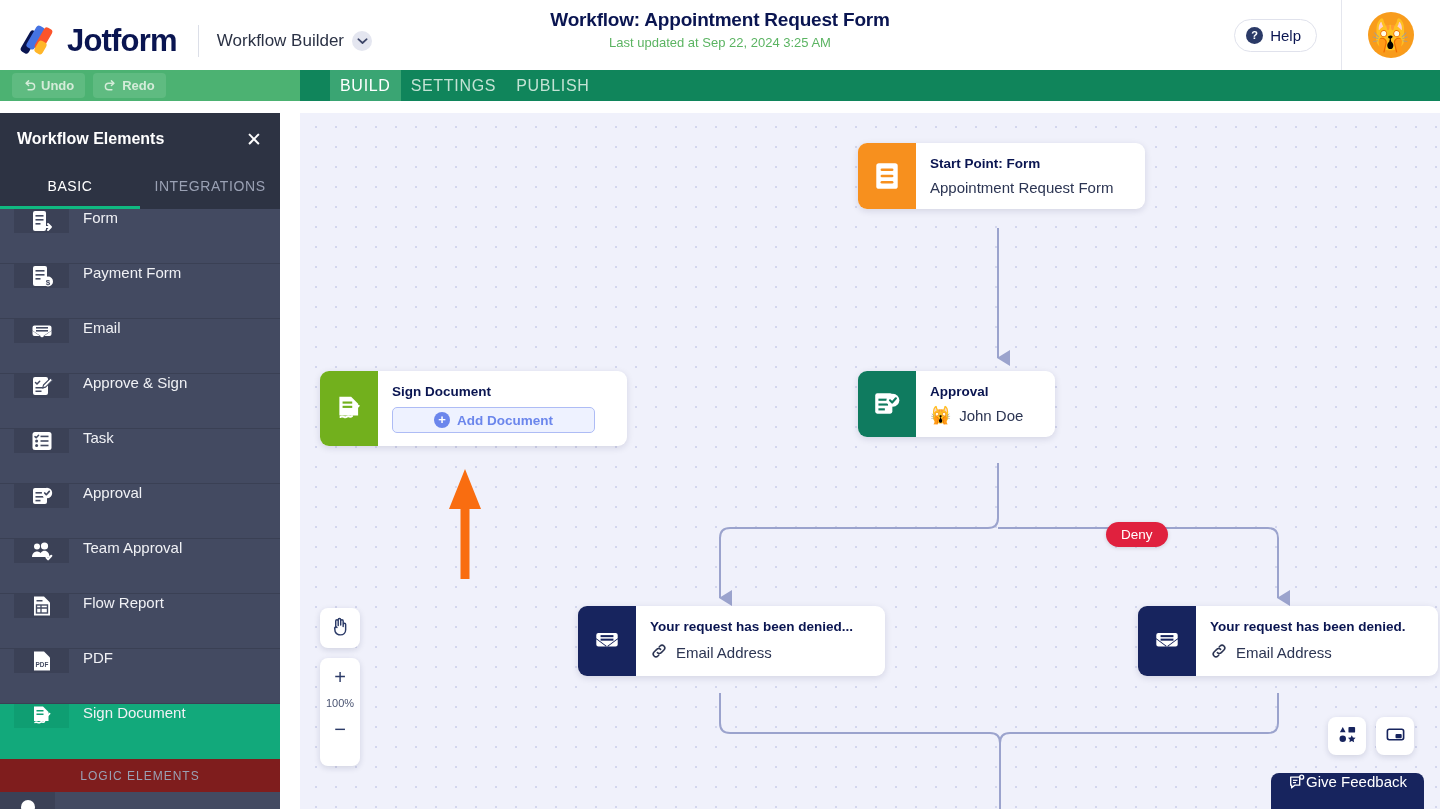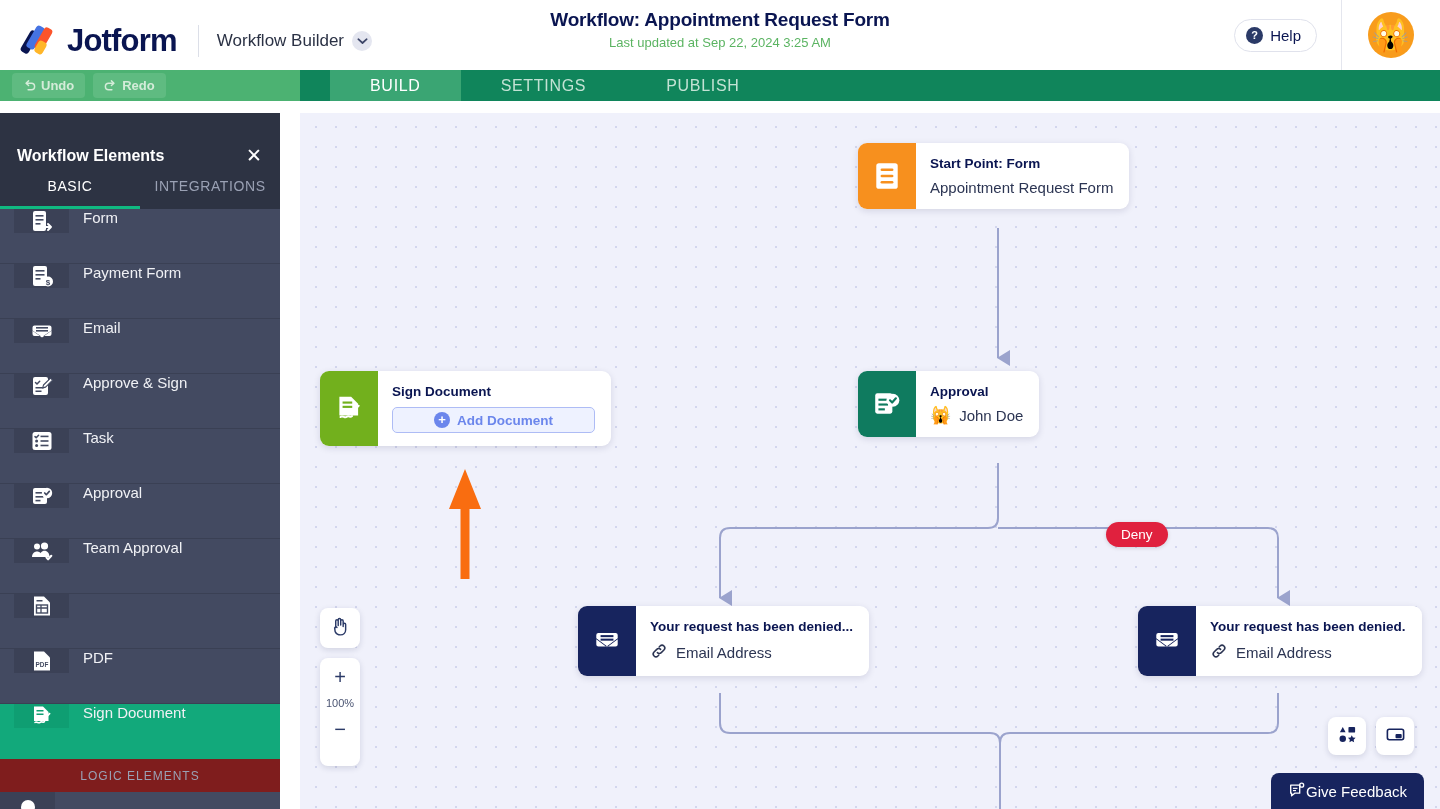--- a/index.html
+++ b/index.html
@@ -69,32 +69,32 @@
     gap: 8px; padding-left: 12px;
   }
   .ur-btn {
     display: flex; align-items: center; gap: 5px;
     padding: 5px 11px; border-radius: 4px; background: #5fbb81;
     color: #d4ecd9; font-size: 13px; font-weight: bold; cursor: pointer;
   }
   .ur-btn svg { display: block; }
   .tabs { display: flex; align-items: stretch; margin-left: 30px; }
   .tab {
-    padding: 0 40px; display: flex; align-items: center;
+    padding: 0 10px; display: flex; align-items: center;
     color: #c3e2d4; font-size: 16px; letter-spacing: 0.7px; cursor: pointer;
   }
   .tab.active { background: #3aa573; color: #fff; }
 
   
   .sidebar {
     position: absolute; left: 0; top: 113px; width: 280px; height: 696px;
     background: #434a61; overflow: hidden;
   }
   .sb-head {
-    height: 52px; background: #2d3343; display: flex; align-items: flex-end;
+    height: 52px; background: #2d3343; display: flex; align-items: center;
     justify-content: space-between; padding: 0 18px 0 17px;
   }
   .sb-title { font-size: 16px; color: #fff; font-weight: bold; }
   .sb-close { color: #fff; font-size: 19px; cursor: pointer; line-height: 1; }
   .sb-tabs { height: 44px; background: #2d3343; display: flex; }
   .sb-tab {
     flex: 1; display: flex; align-items: center; justify-content: center;
     font-size: 14px; color: #9aa1b4; letter-spacing: 0.6px; cursor: pointer;
     border-bottom: 3px solid transparent;
   }
@@ -131,21 +131,21 @@
 
   .node {
     position: absolute; display: flex; background: #fff;
     border-radius: 9px; box-shadow: 0 2px 7px rgba(20,25,70,.13);
     overflow: hidden; cursor: pointer;
   }
   .node-ico {
     width: 58px; display: flex; align-items: center; justify-content: center;
     color: #fff; flex: none;
   }
-  .node-body { padding: 13px 16px 13px 14px; display: flex; flex-direction: column; justify-content: center; }
+  .node-body { padding: 13px 32px 13px 14px; display: flex; flex-direction: column; justify-content: center; }
   .node-title { font-size: 13.5px; font-weight: bold; color: #0a1551; white-space: nowrap; }
   .node-sub {
     font-size: 15px; color: #2c3553; margin-top: 8px;
     display: flex; align-items: center; gap: 8px; white-space: nowrap;
   }
   .node-sub .emo { font-size: 17px; line-height: 1; }
 
   .add-doc-btn {
     margin-top: 8px; width: 203px; height: 26px; border: 1px solid #aebcf5;
     background: #eef2ff; border-radius: 5px; display: flex; align-items: center;
@@ -186,21 +186,21 @@
   .br-btns { position: absolute; right: 26px; top: 604px; display: flex; gap: 10px; }
   .br-btn {
     width: 38px; height: 38px; background: #fff; border-radius: 8px;
     box-shadow: 0 2px 6px rgba(20,25,70,.14);
     display: flex; align-items: center; justify-content: center; cursor: pointer;
   }
 
   .feedback-btn {
     position: absolute; right: 16px; bottom: 0; height: 36px;
     background: #17245e; color: #fff; border-radius: 8px 8px 0 0;
-    display: flex; align-items: center; gap: 0; padding: 0 17px;
+    display: flex; gap: 0; padding: 0 17px;
     font-size: 15px; font-weight: 500; cursor: pointer;
   }
 </style>
 </head>
 <body>
 
 <div id="app">
 
   <div class="topbar">
     <div class="brand">
@@ -362,20 +362,21 @@
     </div>
     <div class="sb-item">
       <span class="sb-ico">
         <svg width="24" height="24" viewBox="0 0 24 24">
             <path d="M4 2.5h10l6 6v13H4z" fill="#fff"></path>
             <rect x="6.5" y="11" width="11" height="8" fill="none" stroke="#434a61" stroke-width="1.4"></rect>
             <path d="M6.5 14h11M11 11v8" stroke="#434a61" stroke-width="1.3"></path>
             <rect x="6.5" y="6" width="6" height="1.5" fill="#434a61"></rect>
           </svg>
       </span>
+      <span class="sb-lbl">Flow Report</span>
     </div>
     <div class="sb-item">
       <span class="sb-ico">
         <svg width="24" height="24" viewBox="0 0 24 24">
             <path d="M4 2.5h10l6 6v13H4z" fill="#fff"></path>
             <text x="12" y="18" font-size="6.4" font-weight="bold" fill="#434a61" text-anchor="middle" font-family="Liberation Sans">PDF</text>
           </svg>
       </span>
       <span class="sb-lbl">PDF</span>
     </div>

